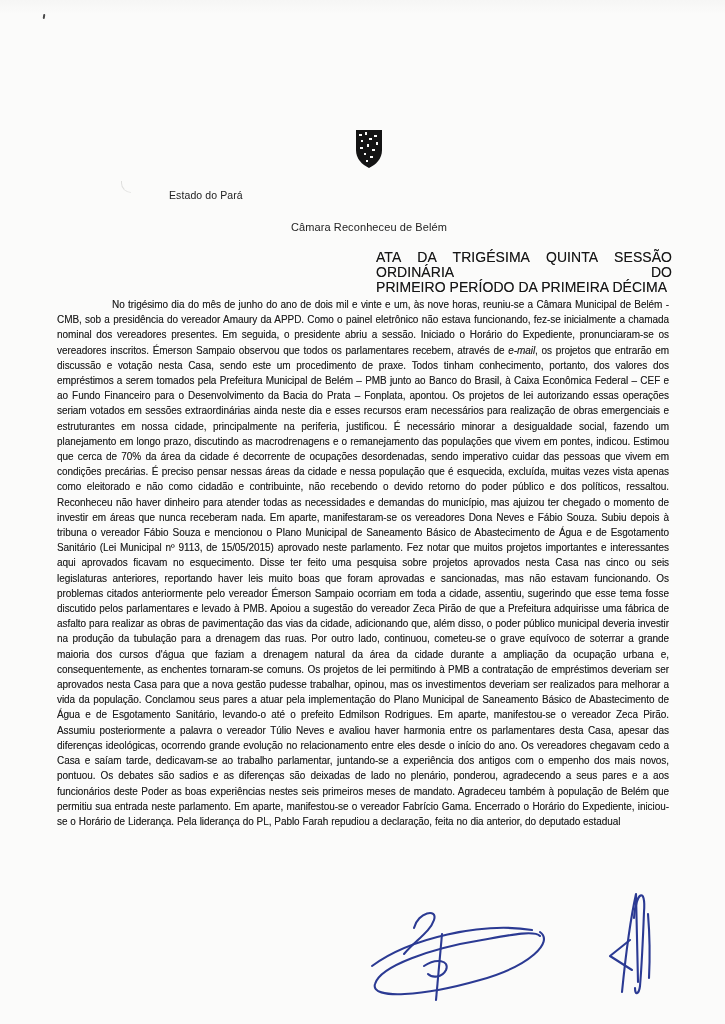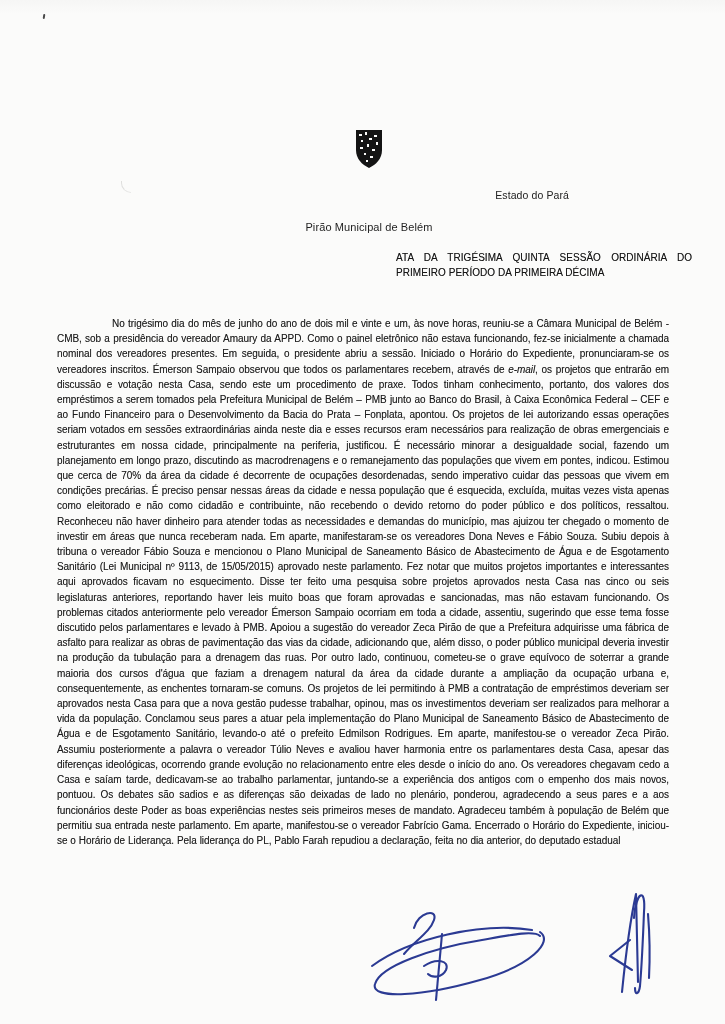--- a/index.html
+++ b/index.html
@@ -31,40 +31,40 @@
     position:absolute;left:121px;top:181px;width:10px;height:12px;
     border-left:1px solid #c9c9c7;border-bottom:1px solid #d6d6d4;
     border-radius:0 0 0 10px;opacity:.55;
   }
   
   .crest{
     position:absolute;left:354px;top:129px;width:30px;height:40px;
   }
   .hdr-state{
     position:absolute;left:169px;top:189px;width:400px;
-    text-align:right;font-size:10.5px;letter-spacing:.1px;
+    text-align:left;font-size:10.5px;letter-spacing:.1px;
     color:#222;
   }
   .hdr-inst{
     position:absolute;left:169px;top:221px;width:400px;
     text-align:center;font-size:11px;letter-spacing:.1px;
     color:#1e1e1e;
   }
   
   .title-block{
-    position:absolute;left:396px;top:250px;width:296px;
-    font-size:10px;line-height:15px;color:#161616;
+    position:absolute;left:376px;top:250px;width:296px;
+    font-size:14px;line-height:15px;color:#161616;
     letter-spacing:.05px;
     text-shadow:0 0 .35px rgba(0,0,0,.45);
   }
   .title-line{text-align:justify;text-align-last:justify;}
   .title-line:last-child{text-align-last:left;}
   
   .body-text{
-    position:absolute;left:57px;top:316px;width:612px;
+    position:absolute;left:57px;top:297px;width:612px;
     margin:0;
     font-size:10px;line-height:15.2px;
     text-align:justify;text-indent:55px;
     letter-spacing:-.06px;word-spacing:.2px;
     color:var(--ink);
     text-shadow:0 0 .3px rgba(0,0,0,.4);
     hyphens:none;
   }
   .body-text .it{font-style:italic;}
   
@@ -94,21 +94,21 @@
       <rect x="6" y="18" width="3" height="2"></rect>
       <rect x="13" y="15" width="2" height="3"></rect>
       <rect x="18" y="20" width="3" height="2"></rect>
       <rect x="10" y="24" width="2" height="2"></rect>
       <rect x="16" y="27" width="3" height="2"></rect>
       <rect x="12" y="31" width="2" height="2"></rect>
     </g>
   </svg>
 
   <div class="hdr-state">Estado do Pará</div>
-  <div class="hdr-inst">Pirão Municipal de Belém</div>
+  <div class="hdr-inst">Câmara Reconheceu de Belém</div>
 
   <div class="title-block">
     <div class="title-line">ATA DA TRIGÉSIMA QUINTA SESSÃO ORDINÁRIA DO</div>
     <div class="title-line">PRIMEIRO PERÍODO DA PRIMEIRA DÉCIMA</div>
   </div>
 
   <p class="body-text"><span>No trigésimo dia do mês de junho do ano de dois mil e vinte e um, às nove horas, reuniu-se a Câmara Municipal de Belém - CMB, sob a presidência do vereador Amaury da APPD. Como o painel eletrônico não estava funcionando, fez-se inicialmente a chamada nominal dos vereadores presentes. Em seguida, o presidente abriu a sessão. Iniciado o Horário do Expediente, pronunciaram-se os vereadores inscritos. Émerson Sampaio observou que todos os parlamentares recebem, através de </span><span class="it">e-mail</span><span>, os projetos que entrarão em discussão e votação nesta Casa, sendo este um procedimento de praxe. Todos tinham conhecimento, portanto, dos valores dos empréstimos a serem tomados pela Prefeitura Municipal de Belém – PMB junto ao Banco do Brasil, à Caixa Econômica Federal – CEF e ao Fundo Financeiro para o Desenvolvimento da Bacia do Prata – Fonplata, apontou. Os projetos de lei autorizando essas operações seriam votados em sessões extraordinárias ainda neste dia e esses recursos eram necessários para realização de obras emergenciais e estruturantes em nossa cidade, principalmente na periferia, justificou. É necessário minorar a desigualdade social, fazendo um planejamento em longo prazo, discutindo as macrodrenagens e o remanejamento das populações que vivem em pontes, indicou. Estimou que cerca de 70% da área da cidade é decorrente de ocupações desordenadas, sendo imperativo cuidar das pessoas que vivem em condições precárias. É preciso pensar nessas áreas da cidade e nessa população que é esquecida, excluída, muitas vezes vista apenas como eleitorado e não como cidadão e contribuinte, não recebendo o devido retorno do poder público e dos políticos, ressaltou. Reconheceu não haver dinheiro para atender todas as necessidades e demandas do município, mas ajuizou ter chegado o momento de investir em áreas que nunca receberam nada. Em aparte, manifestaram-se os vereadores Dona Neves e Fábio Souza. Subiu depois à tribuna o vereador Fábio Souza e mencionou o Plano Municipal de Saneamento Básico de Abastecimento de Água e de Esgotamento Sanitário (Lei Municipal nº 9113, de 15/05/2015) aprovado neste parlamento. Fez notar que muitos projetos importantes e interessantes aqui aprovados ficavam no esquecimento. Disse ter feito uma pesquisa sobre projetos aprovados nesta Casa nas cinco ou seis legislaturas anteriores, reportando haver leis muito boas que foram aprovadas e sancionadas, mas não estavam funcionando. Os problemas citados anteriormente pelo vereador Émerson Sampaio ocorriam em toda a cidade, assentiu, sugerindo que esse tema fosse discutido pelos parlamentares e levado à PMB. Apoiou a sugestão do vereador Zeca Pirão de que a Prefeitura adquirisse uma fábrica de asfalto para realizar as obras de pavimentação das vias da cidade, adicionando que, além disso, o poder público municipal deveria investir na produção da tubulação para a drenagem das ruas. Por outro lado, continuou, cometeu-se o grave equívoco de soterrar a grande maioria dos cursos d'água que faziam a drenagem natural da área da cidade durante a ampliação da ocupação urbana e, consequentemente, as enchentes tornaram-se comuns. Os projetos de lei permitindo à PMB a contratação de empréstimos deveriam ser aprovados nesta Casa para que a nova gestão pudesse trabalhar, opinou, mas os investimentos deveriam ser realizados para melhorar a vida da população. Conclamou seus pares a atuar pela implementação do Plano Municipal de Saneamento Básico de Abastecimento de Água e de Esgotamento Sanitário, levando-o até o prefeito Edmilson Rodrigues. Em aparte, manifestou-se o vereador Zeca Pirão. Assumiu posteriormente a palavra o vereador Túlio Neves e avaliou haver harmonia entre os parlamentares desta Casa, apesar das diferenças ideológicas, ocorrendo grande evolução no relacionamento entre eles desde o início do ano. Os vereadores chegavam cedo a Casa e saíam tarde, dedicavam-se ao trabalho parlamentar, juntando-se a experiência dos antigos com o empenho dos mais novos, pontuou. Os debates são sadios e as diferenças são deixadas de lado no plenário, ponderou, agradecendo a seus pares e a aos funcionários deste Poder as boas experiências nestes seis primeiros meses de mandato. Agradeceu também à população de Belém que permitiu sua entrada neste parlamento. Em aparte, manifestou-se o vereador Fabrício Gama. Encerrado o Horário do Expediente, iniciou-se o Horário de Liderança. Pela liderança do PL, Pablo Farah repudiou a declaração, feita no dia anterior, do deputado estadual</span></p>
 
   <div class="sig sig-left">
     <svg viewBox="0 0 190 100" aria-hidden="true">

